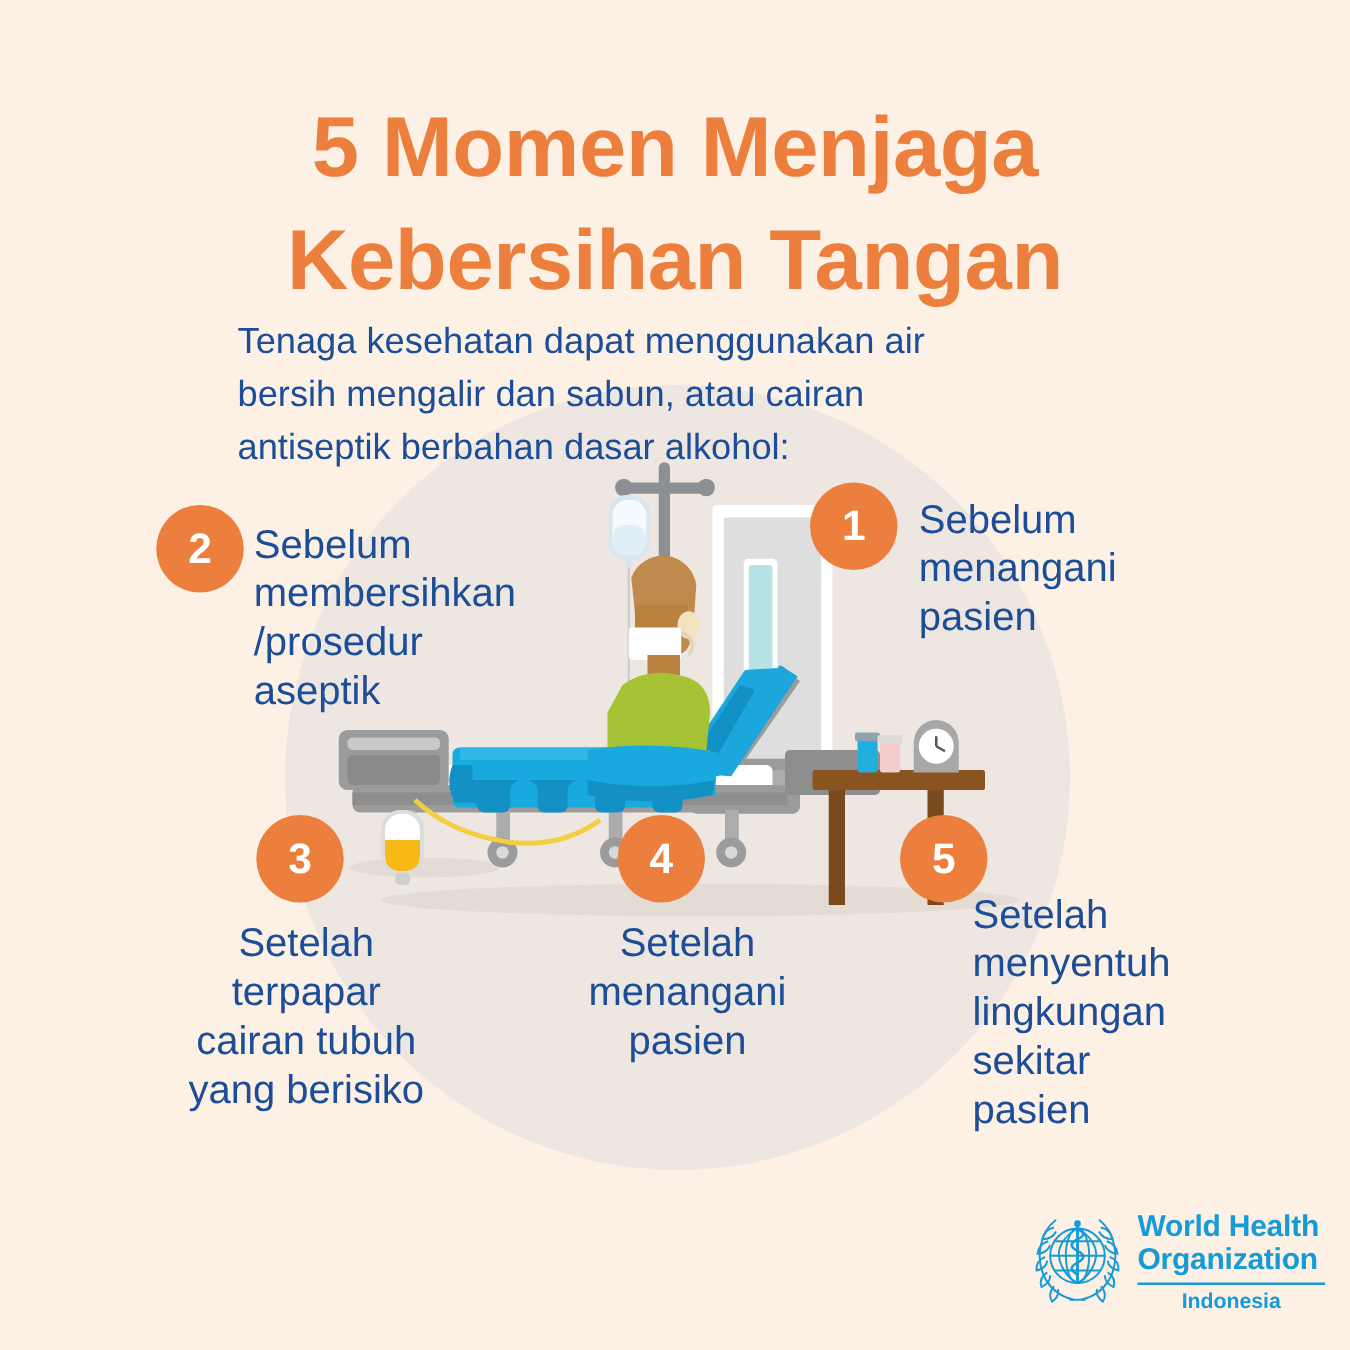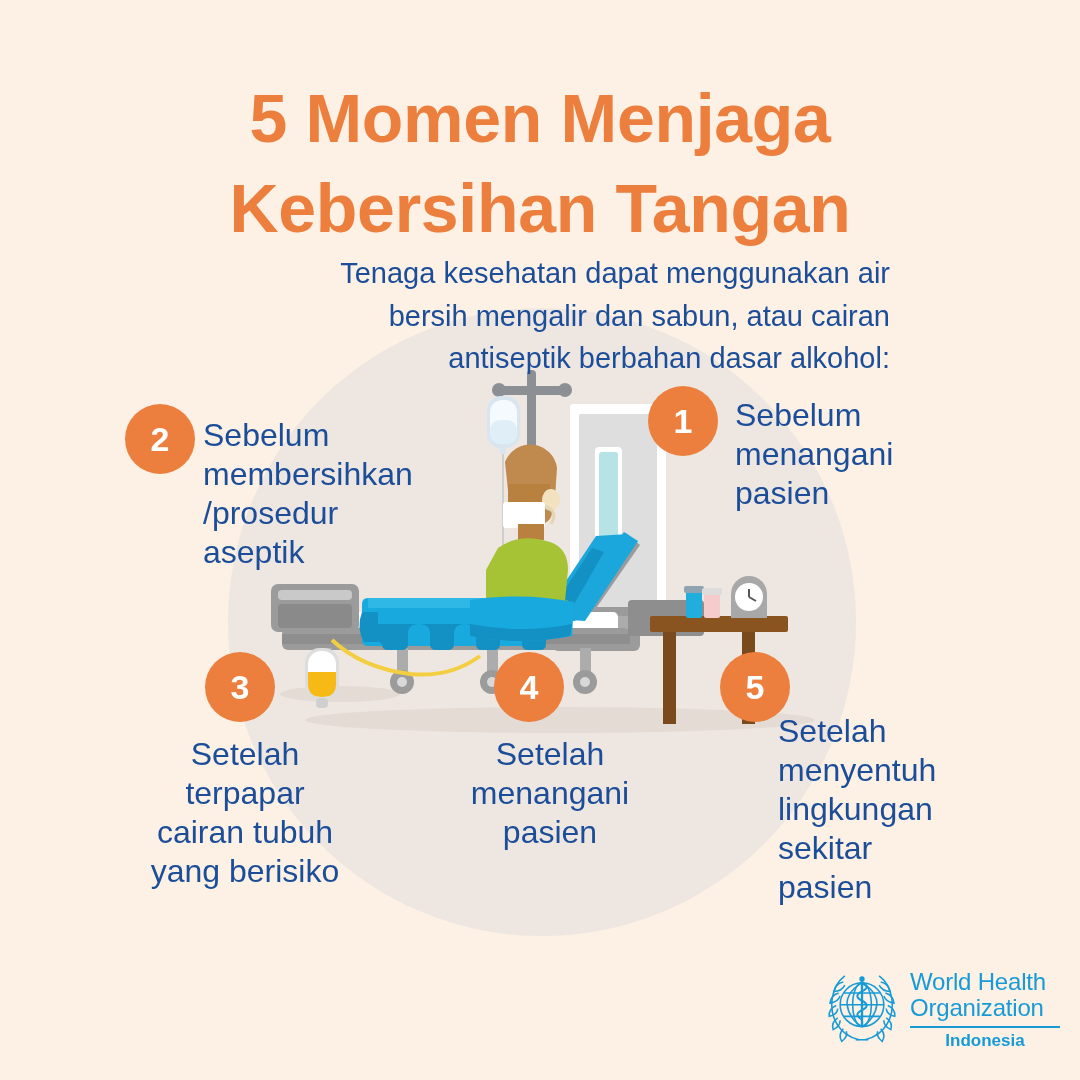--- a/index.html
+++ b/index.html
@@ -46,21 +46,21 @@
     line-height: 1.32;
     font-weight: 700;
     letter-spacing: -0.3px;
     white-space: pre-line;
   }
   .subtitle {
     position: absolute;
     left: 190px;
     top: 252px;
     width: 700px;
-    text-align: right;
+    text-align: left;
     color: #1C4D99;
     font-size: 29px;
     line-height: 1.47;
     font-weight: 400;
     white-space: pre-line;
   }
 
   
   .illus {
     position: absolute;
@@ -122,21 +122,21 @@
     align-items: flex-start;
   }
   .who-emblem { flex: 0 0 auto; margin-top: 2px; }
   .who-words {
     margin-left: 9px;
     padding-top: 3px;
   }
   .who-line {
     color: #179BD7;
     font-size: 24px;
-    font-weight: 400;
+    font-weight: 700;
     line-height: 1.08;
     letter-spacing: -0.2px;
   }
   .who-rule {
     width: 150px;
     height: 2px;
     background: #179BD7;
     margin: 5px 0 4px 0;
   }
   .who-country {

